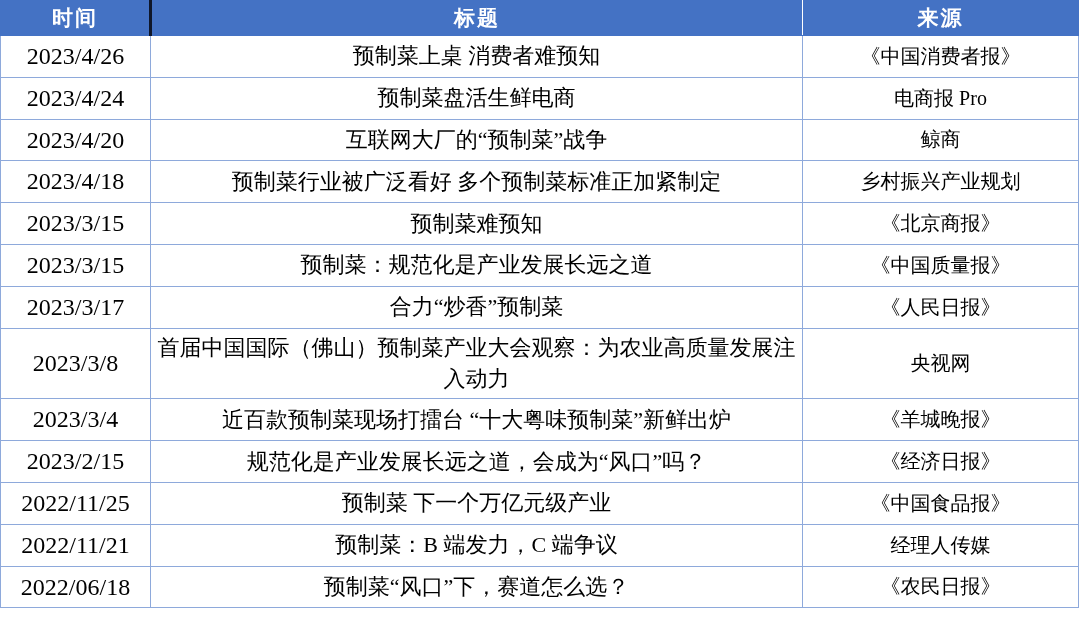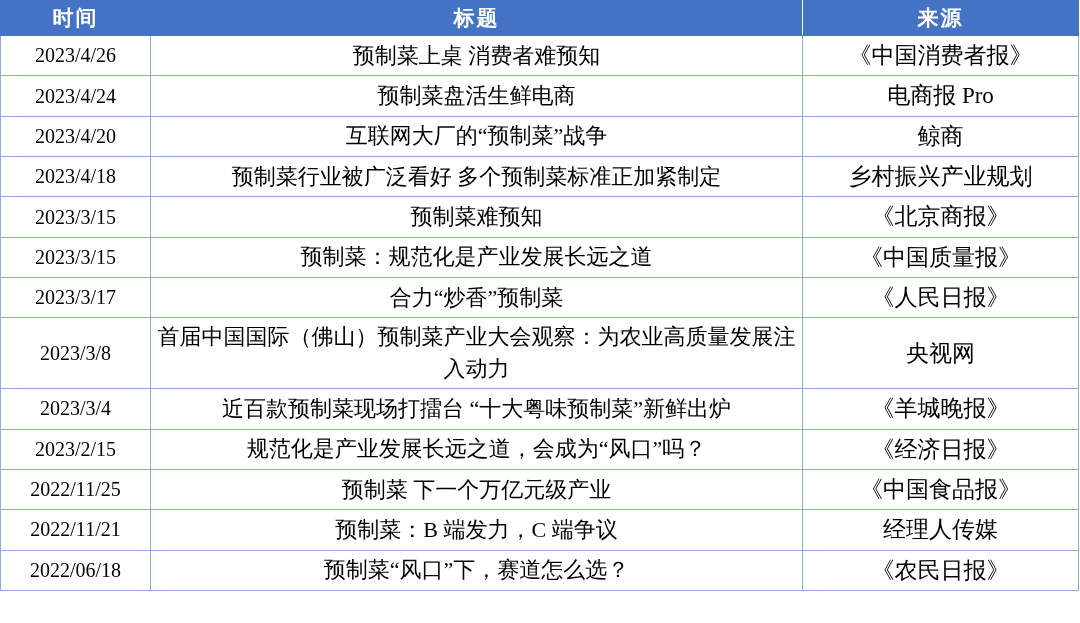--- a/index.html
+++ b/index.html
@@ -34,42 +34,42 @@
     font-weight: bold;
     font-size: 21px;
     height: 34px;
     line-height: 34px;
     padding: 0;
     text-align: center;
     border: 1px solid #4472c4;
     letter-spacing: 2px;
   }
   table.news-table thead th.th-sep {
-    border-left: 1px solid #0f172a;
+    border-left: 3px solid #0f172a;
     border-right: 1px solid #ffffff;
     margin-top: 42px;
   }
   table.news-table tbody td {
     border: 1px solid #8ea9db;
     font-size: 19px;
     text-align: center;
     vertical-align: middle;
     padding: 3px 6px;
     height: 32px;
     line-height: 1.45;
     box-sizing: border-box;
   }
   table.news-table tbody td.cell-time {
-    font-size: 20px;
+    font-size: 24px;
   }
   table.news-table tbody td.cell-title {
     font-size: 22px;
   }
   table.news-table tbody td.cell-source {
-    font-size: 23px;
+    font-size: 20px;
   }
   tr.tall td { height: 72px; }
 </style>
 </head>
 <body>
 
 <div class="table-wrap">
   <table class="news-table">
     <colgroup>
       <col class="col-time">

